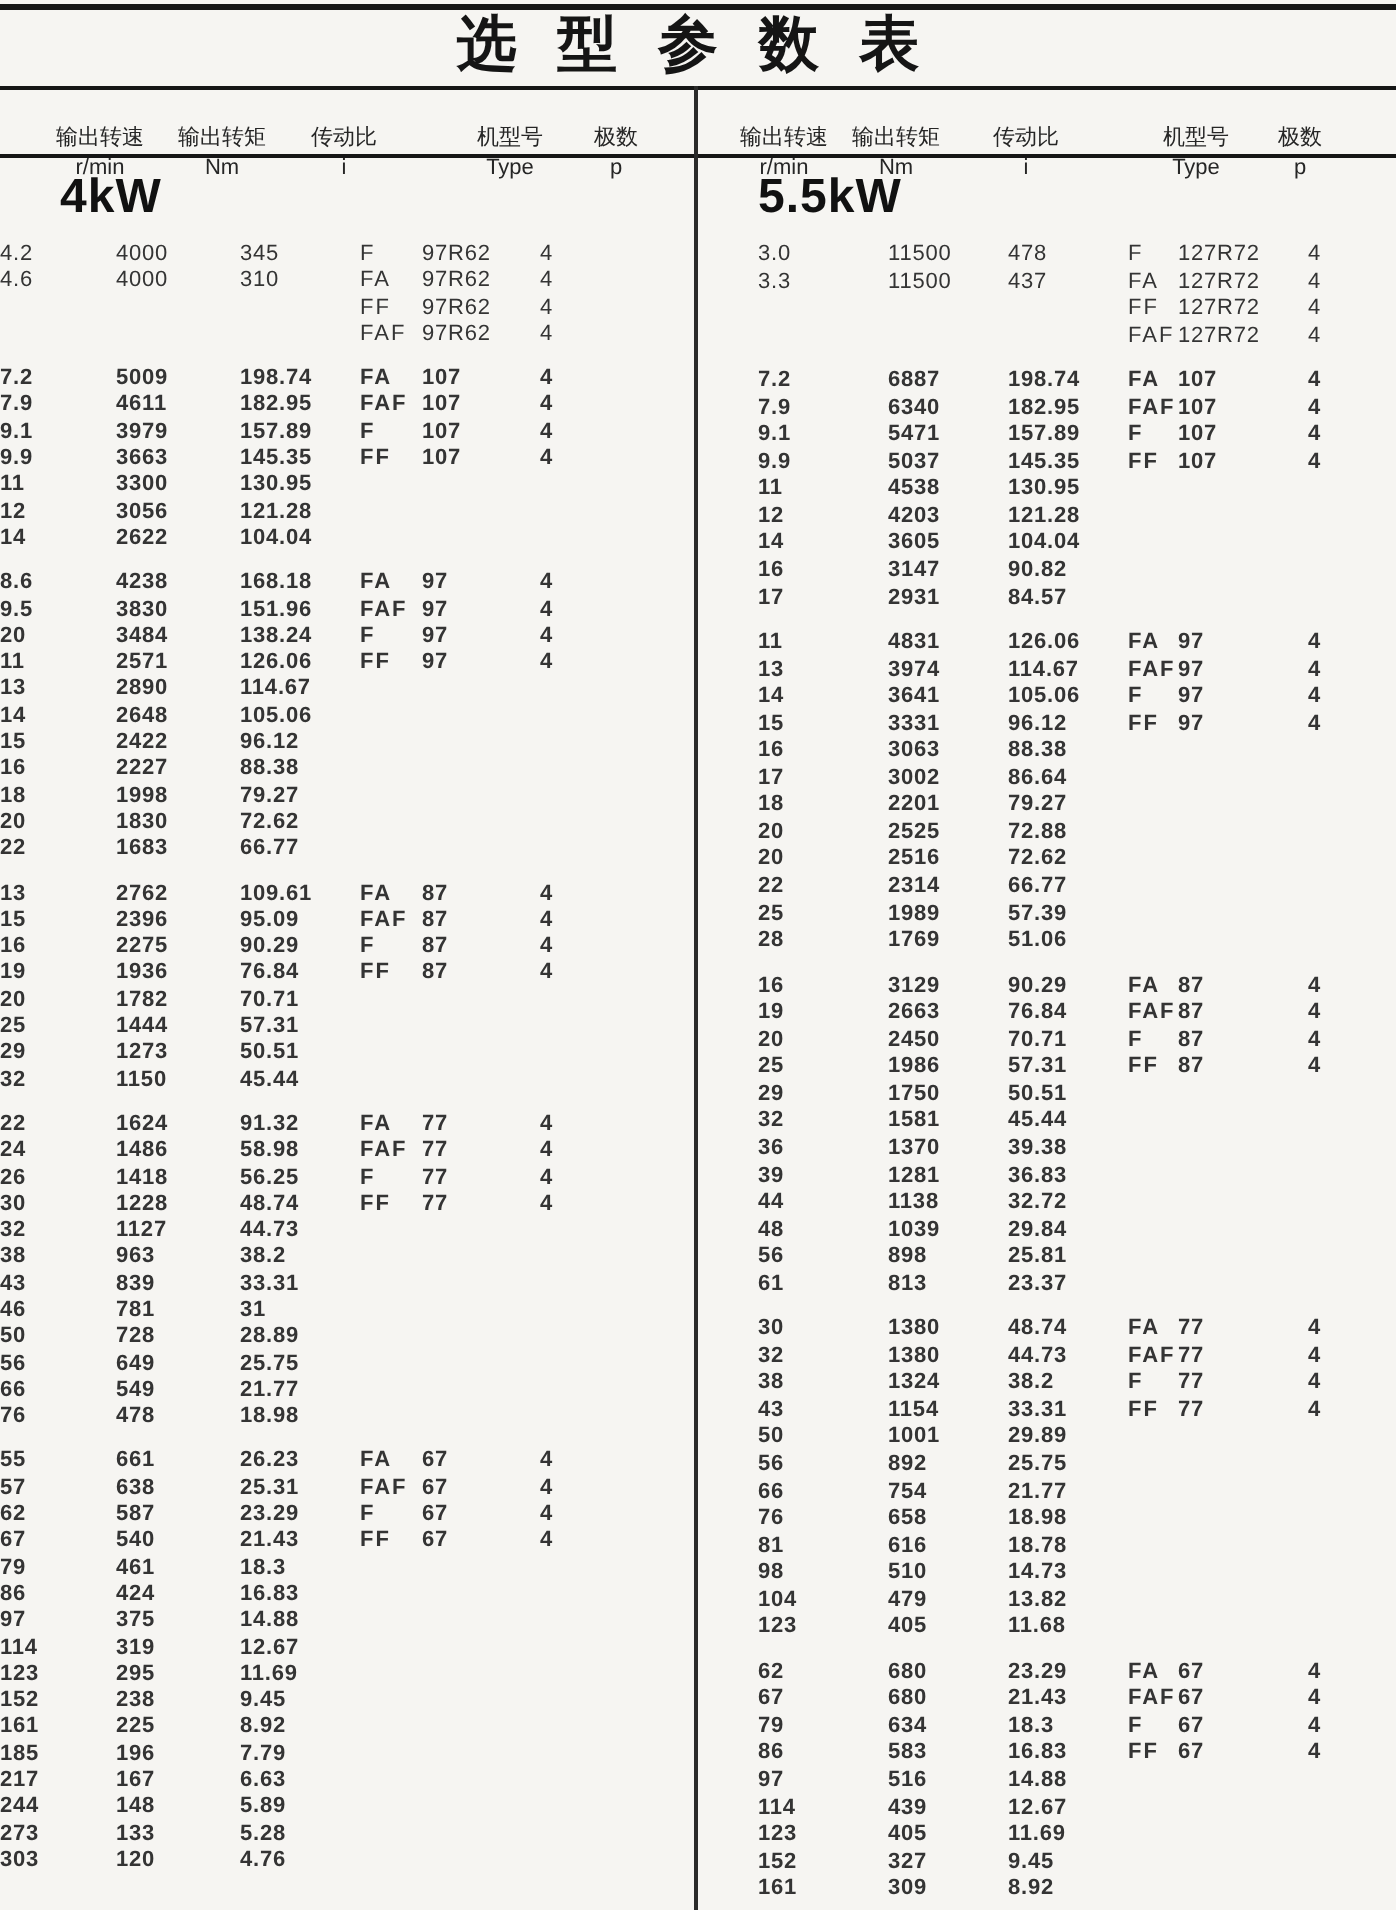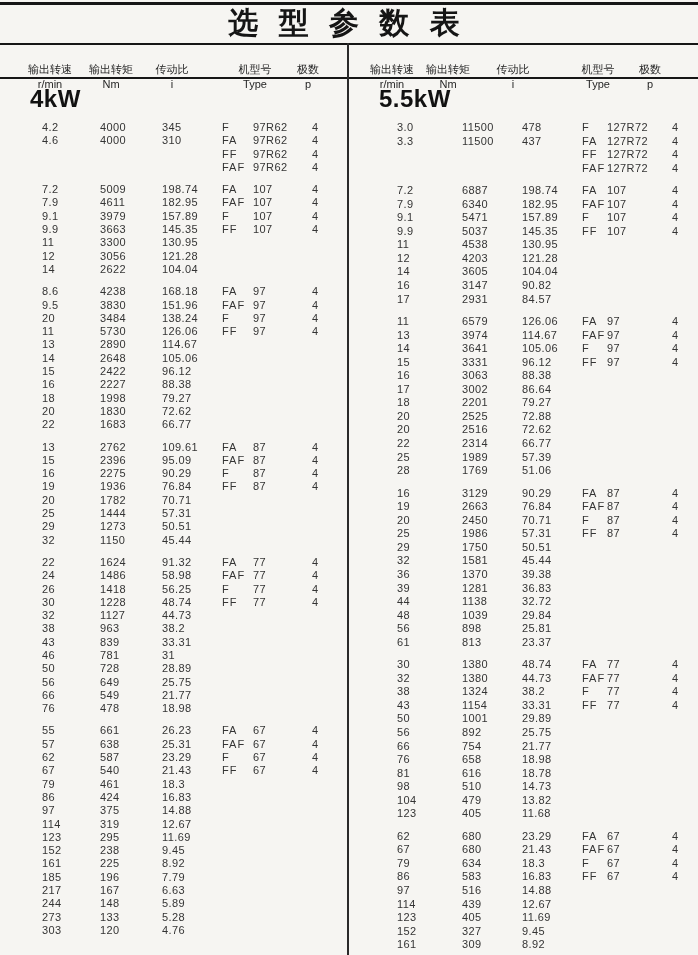--- a/index.html
+++ b/index.html
@@ -27,27 +27,27 @@
     position:absolute;top:16px;transform:translateX(-50%);
     text-align:center;font-size:11px;line-height:15px;color:#262626;
     white-space:nowrap;
   }
   .body{position:absolute;top:80px;left:0;width:698px;display:flex;}
   .half{width:349px;box-sizing:border-box;}
   .power{
     font-size:24px;font-weight:bold;color:#111;
     margin:4px 0 7px 30px;line-height:30px;letter-spacing:0.5px;
   }
-  .rows .block + .block{margin-top:9px;}
+  .rows .block + .block{margin-top:9px;font-weight:bold;}
   .row{
     display:grid;height:13.3px;line-height:13.3px;
     font-size:11px;letter-spacing:0.4px;color:#343434;
   }
-  .half-0 .row{padding-left:42px;grid-template-columns:58px 62px 60px 31px 57px 1fr;}
-  .half-1 .row{padding-left:48px;grid-template-columns:65px 60px 60px 25px 63px 1fr;height:13.55px;line-height:13.55px;}
+  .half-0 .row{grid-template-columns:58px 62px 60px 31px 57px 1fr;}
+  .half-1 .row{padding-left:30px;grid-template-columns:65px 60px 60px 25px 63px 1fr;height:13.55px;line-height:13.55px;}
   .c{white-space:nowrap;overflow:visible;}
   .c-3{letter-spacing:1px;}
   .c-5{padding-left:2px;}
 </style>
 </head>
 <body>
 
 <div class="page">
 
   <div class="rule top"></div>
@@ -219,21 +219,21 @@
             <div class="row">
               <span class="c c-0">20</span>
               <span class="c c-1">3484</span>
               <span class="c c-2">138.24</span>
               <span class="c c-3">F</span>
               <span class="c c-4">97</span>
               <span class="c c-5">4</span>
             </div>
             <div class="row">
               <span class="c c-0">11</span>
-              <span class="c c-1">5730</span>
+              <span class="c c-1">2571</span>
               <span class="c c-2">126.06</span>
               <span class="c c-3">FF</span>
               <span class="c c-4">97</span>
               <span class="c c-5">4</span>
             </div>
             <div class="row">
               <span class="c c-0">13</span>
               <span class="c c-1">2890</span>
               <span class="c c-2">114.67</span>
               <span class="c c-3"></span>
@@ -692,21 +692,21 @@
               <span class="c c-1">2931</span>
               <span class="c c-2">84.57</span>
               <span class="c c-3"></span>
               <span class="c c-4"></span>
               <span class="c c-5"></span>
             </div>
           </div>
           <div class="block">
             <div class="row">
               <span class="c c-0">11</span>
-              <span class="c c-1">6579</span>
+              <span class="c c-1">4831</span>
               <span class="c c-2">126.06</span>
               <span class="c c-3">FA</span>
               <span class="c c-4">97</span>
               <span class="c c-5">4</span>
             </div>
             <div class="row">
               <span class="c c-0">13</span>
               <span class="c c-1">3974</span>
               <span class="c c-2">114.67</span>
               <span class="c c-3">FAF</span>

